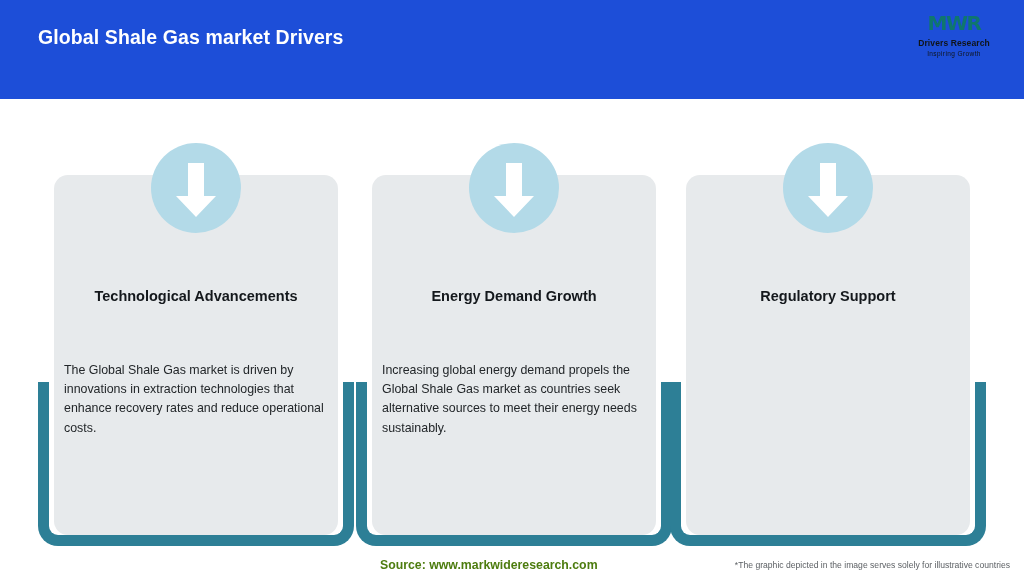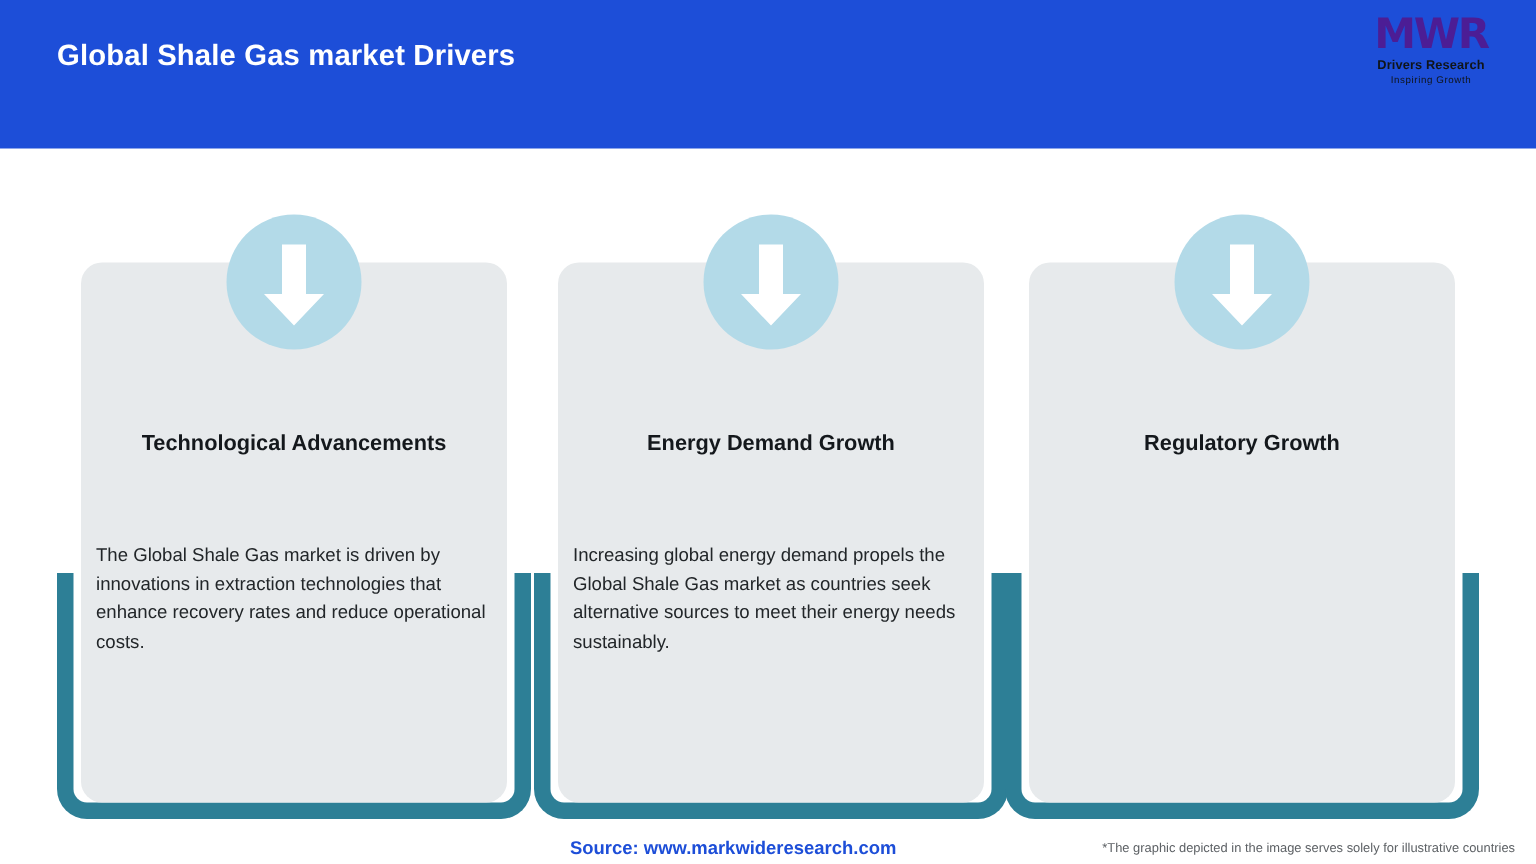--- a/index.html
+++ b/index.html
@@ -36,23 +36,23 @@
 
   
   .logo {
     position:absolute;
     right:18px; top:8px;
     width:104px; height:56px;
     text-align:center;
   }
   .logo-mark {
     display:block;
-    font-size:28px;
-    font-weight:bold;
-    color:#4c1d95;
+    font-size:20px;
+    font-weight:bold;
+    color:#0f766e;
     letter-spacing:-1.5px;
     line-height:30px;
     font-family:"DejaVu Sans", sans-serif;
   }
   .logo-name {
     display:block;
     font-size:8.5px;
     font-weight:bold;
     color:#101418;
     line-height:11px;
@@ -134,21 +134,21 @@
     line-height:19.2px;
     text-align:left;
   }
 
   
   .source {
     position:absolute;
     left:380px; top:558px;
     font-size:12.3px;
     font-weight:bold;
-    color:#1d4ed8;
+    color:#4d7c0f;
     white-space:nowrap;
   }
   .disclaimer {
     position:absolute;
     right:14px; top:560px;
     font-size:8.6px;
     color:#5d6165;
     white-space:nowrap;
   }
 </style>
@@ -189,21 +189,21 @@
     <div class="badge">
       <svg width="90" height="90" viewBox="0 0 90 90" aria-hidden="true">
         <path d="M37 20 h16 v33 h12 L45 74 L25 53 h12 z" fill="#ffffff"></path>
       </svg>
     </div>
   </div>
 
   <div class="card-wrap c2">
     <div class="frame"></div>
     <div class="card">
-      <div class="card-title">Regulatory Growth</div>
+      <div class="card-title">Regulatory Support</div>
     </div>
     <div class="badge">
       <svg width="90" height="90" viewBox="0 0 90 90" aria-hidden="true">
         <path d="M37 20 h16 v33 h12 L45 74 L25 53 h12 z" fill="#ffffff"></path>
       </svg>
     </div>
   </div>
 
   <div class="source">Source: www.markwideresearch.com</div>
   <div class="disclaimer">*The graphic depicted in the image serves solely for illustrative countries</div>

